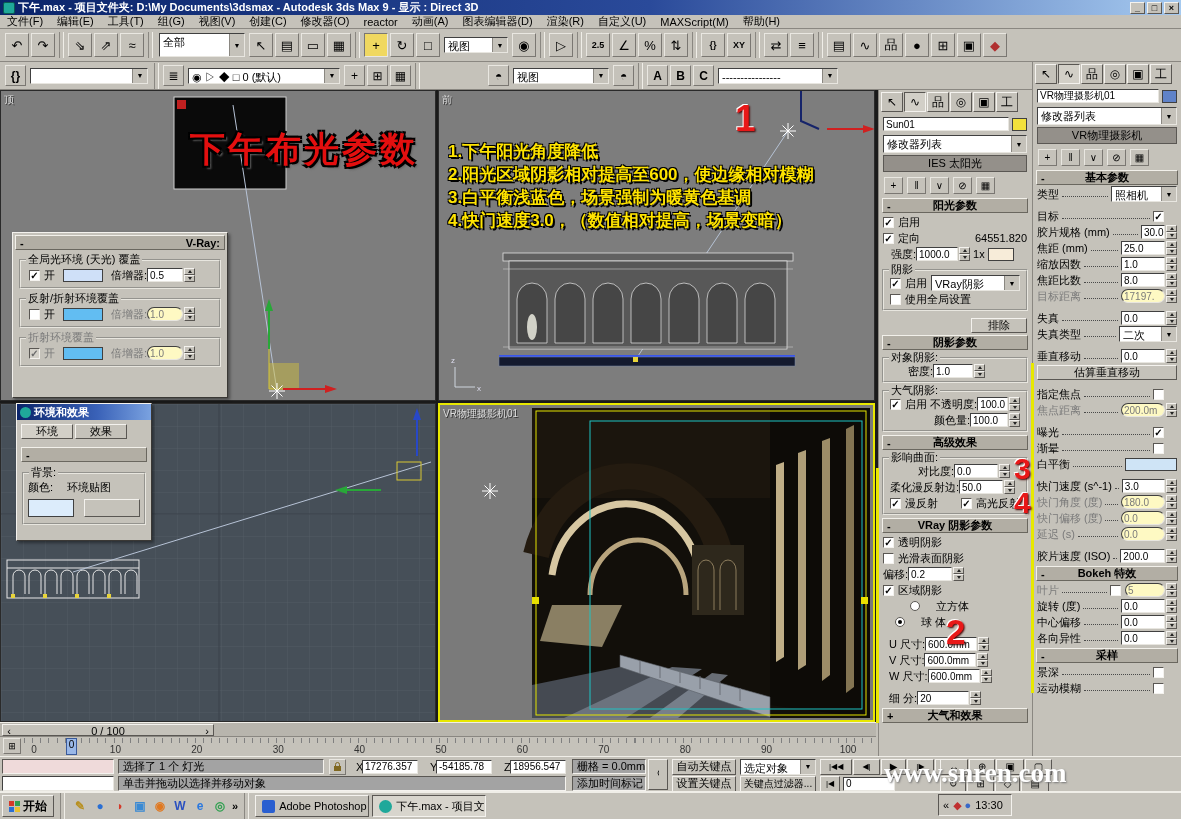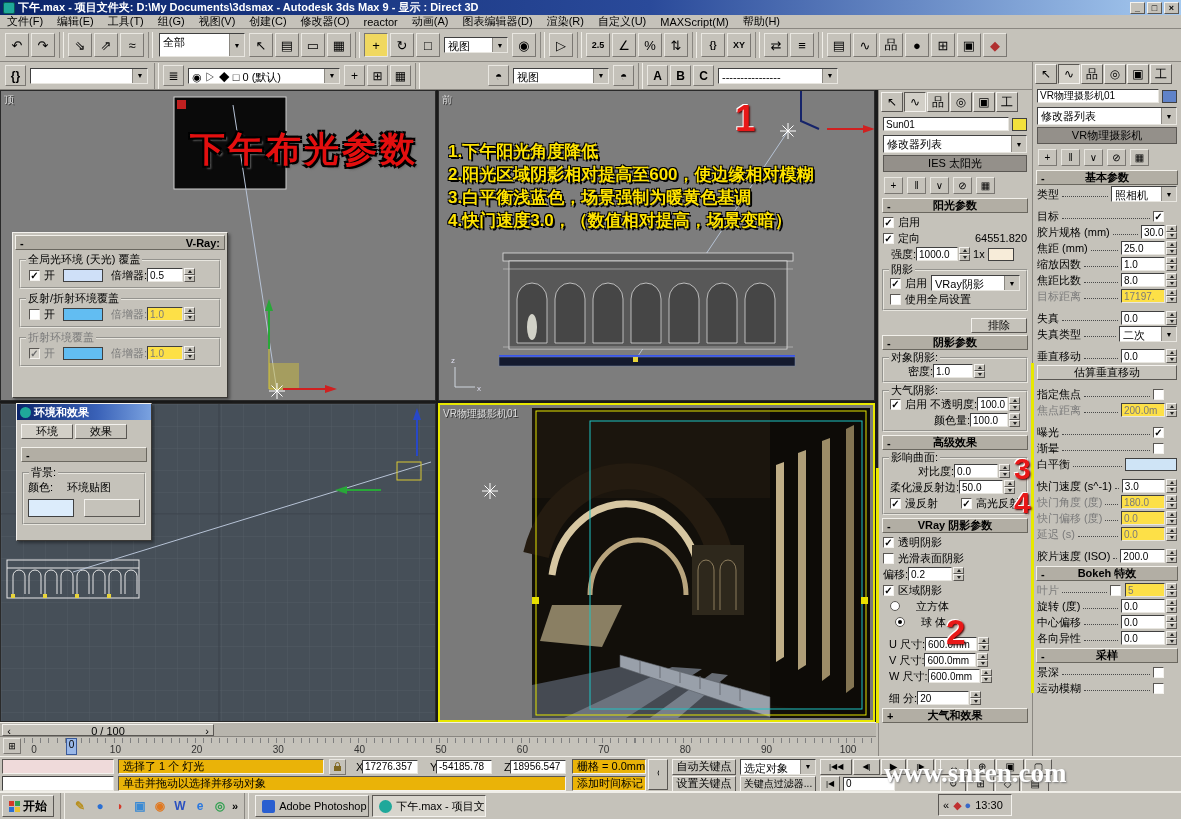--- a/index.html
+++ b/index.html
@@ -3,21 +3,21 @@
 <meta charset="utf-8">
 <style>
   * { margin:0; padding:0; box-sizing:border-box; }
   html,body { width:1181px; height:819px; overflow:hidden; }
   body { font-family:"Liberation Sans", sans-serif; font-size:11px; color:#000; background:#c5c2ba; position:relative; }
   .abs { position:absolute; }
 
   
   .raised { border:1px solid; border-color:#f4f2ee #5a5753 #5a5753 #f4f2ee; background:#c5c2ba; }
   .fld { background:#fff; border:1px solid; border-color:#404040 #e8e6e0 #e8e6e0 #404040; height:14px; font-size:10px; padding:0 2px; display:flex; align-items:center; overflow:hidden; white-space:nowrap; }
-  .fld.dis { background:#fde047; color:#7a7a7a; }
+  .fld.dis { background:#fef9c3; color:#7a7a7a;border-radius:7px; }
 
   
   #titlebar { left:0; top:0; width:1181px; height:15px; background:linear-gradient(90deg,#0a246a,#2a4a9a 55%,#a6caf0); display:flex; align-items:center; color:#fff; font-weight:bold; font-size:11px; }
   #sysicon { width:12px; height:12px; margin:0 3px; background:#1fa89a; border:1px solid #0a5a52; border-radius:2px; }
   #titletext { flex:1; white-space:nowrap; overflow:hidden; }
   .winbtn { width:15px; height:12px; margin-right:2px; font-size:9px; line-height:10px; text-align:center; color:#000; }
   #menubar { left:0; top:15px; width:1181px; height:14px; display:flex; align-items:center; background:#c5c2ba; border-bottom:1px solid #8a8781; }
   .menuitem { padding:0 7px; font-size:11px; white-space:nowrap; }
 
   
@@ -86,21 +86,21 @@
   #timeslider { left:0; top:722px; width:876px; height:14px; background:#b8b5ad; border-top:1px solid #f0eee8; display:flex; }
   #tshandle { width:212px; height:12px; margin:1px 0 0 2px; display:flex; }
   #trackbar { left:0; top:736px; width:876px; height:20px; background:#c5c2ba; border-top:1px solid #8a8781; }
   .ruler { position:absolute; left:24px; top:1px; right:2px; height:18px;
            background-image:repeating-linear-gradient(90deg,#808080 0,#808080 1px,transparent 1px,transparent 8.14px);
            background-size:100% 5px; background-repeat:no-repeat; }
   .rnum { position:absolute; top:6px; font-size:10px; color:#333; transform:translateX(-50%); }
   #framemark { position:absolute; left:66px; top:1px; width:11px; height:17px; background:#9ab8e8; border:1px solid #3a5a9a; font-size:10px; text-align:center; color:#000; }
   #statusbar { left:0; top:756px; width:1181px; height:35px; background:#c5c2ba; border-top:1px solid #f0eee8; }
   .srow { position:absolute; left:0; width:1181px; height:17px; display:flex; align-items:center; }
-  .sfield { background:#eab308; border:1px solid; border-color:#5a5753 #f4f2ee #f4f2ee #5a5753; height:15px; font-size:11px; padding:0 4px; display:flex; align-items:center; white-space:nowrap; overflow:hidden; }
+  .sfield { background:#a3a3a3; border:1px solid; border-color:#5a5753 #f4f2ee #f4f2ee #5a5753; height:15px; font-size:11px; padding:0 4px; display:flex; align-items:center; white-space:nowrap; overflow:hidden; }
   .coordlab { font-size:11px; margin:0 2px 0 6px; }
   .pb { height:16px; min-width:20px; font-size:8px; }
   #watermark { position:absolute; left:884px; top:758px; font-family:"Liberation Serif", serif; font-size:27px; font-weight:bold; color:#fff; text-shadow:1px 1px 2px #777; z-index:60; }
 
   
   #taskbar { left:0; top:791px; width:1181px; height:28px; background:#c5c2ba; border-top:2px solid #f0eee8; display:flex; align-items:center; padding:0 2px; gap:3px; }
   #startbtn { display:flex; align-items:center; gap:3px; height:22px; padding:0 6px; font-weight:bold; font-size:12px; }
   .flag { display:grid; grid-template-columns:5px 5px; grid-template-rows:5px 5px; gap:1px; }
   .flag i { display:block; }
   .ql { width:18px; height:18px; display:flex; align-items:center; justify-content:center; font-size:12px; font-weight:bold; }
@@ -649,21 +649,21 @@
             </span>
             <span class="sb">
               <i class="tri-d"></i>
             </span>
           </span>
         </div>
         <div class="prow">
           <span class="chk on"></span>
           <span class="plab">区域阴影</span>
         </div>
-        <div class="prow" style="padding-left: 11px; text-align: center;">
+        <div class="prow" style="padding-left: 31px; text-align: center;">
           <span class="rad"></span>
           <span class="plab" style="margin-left: 12px;">立方体</span>
         </div>
         <div class="prow" style="padding-left: 16px;">
           <span class="rad on"></span>
           <span class="plab" style="margin-left: 12px;">球 体</span>
         </div>
         <div class="prow gap">
           <span class="plab" style="margin-left: 6px;">U 尺寸:</span>
           <span class="fld" style="width: 52px;">600.0mm</span>

